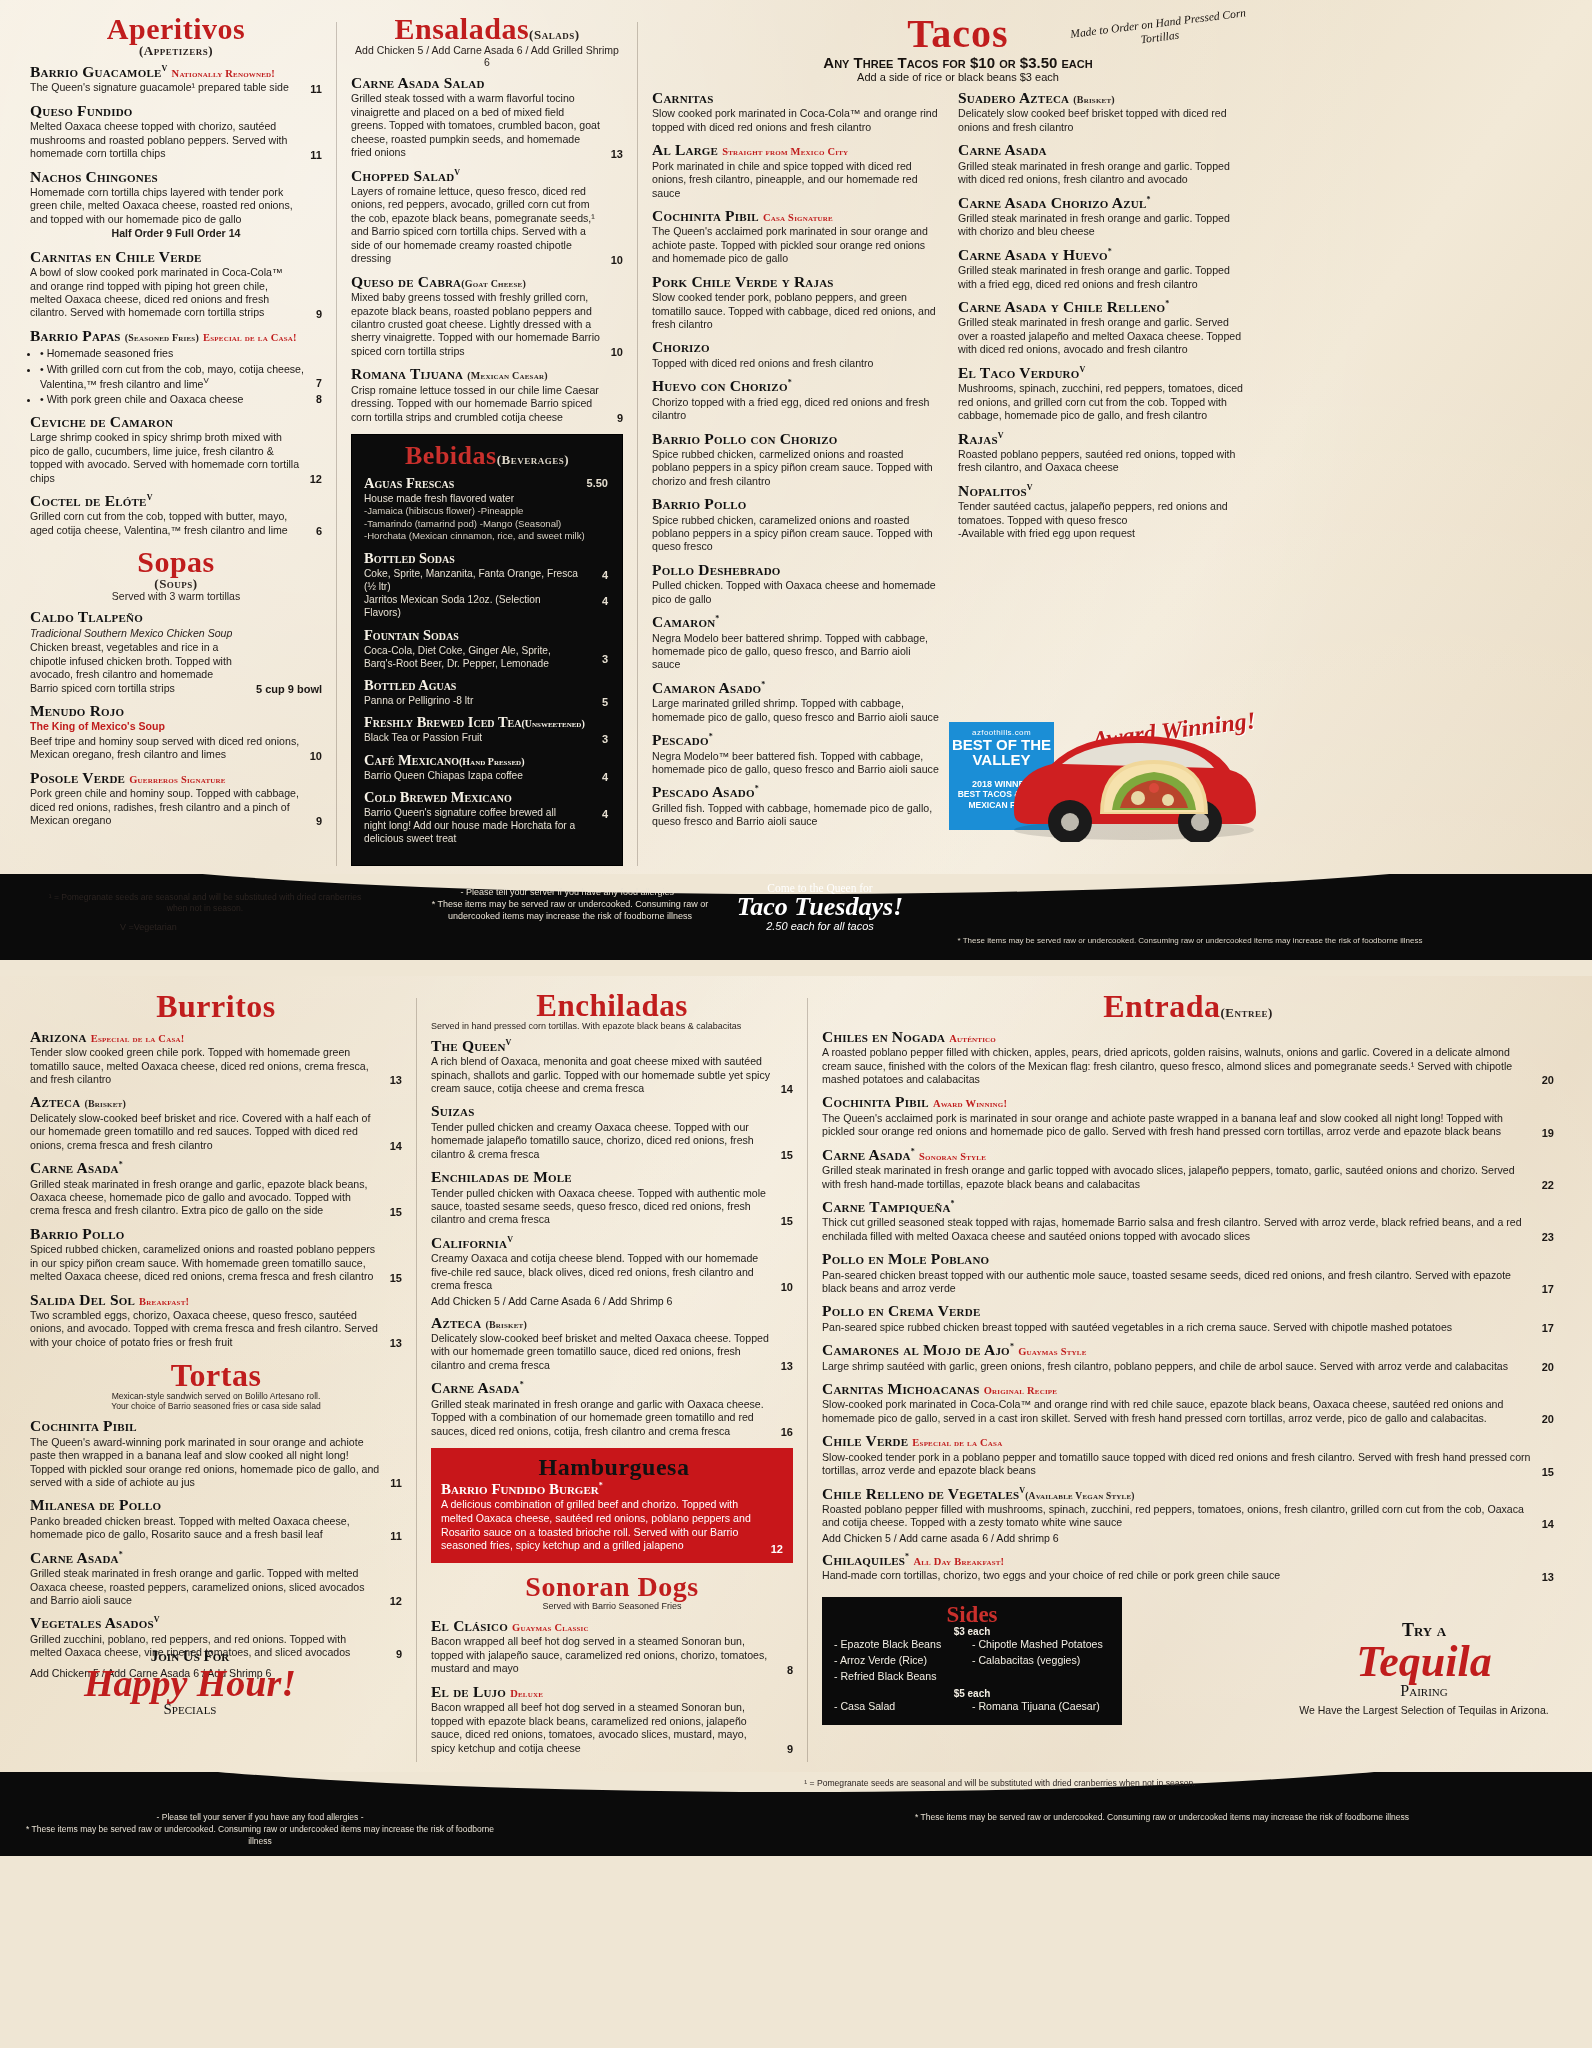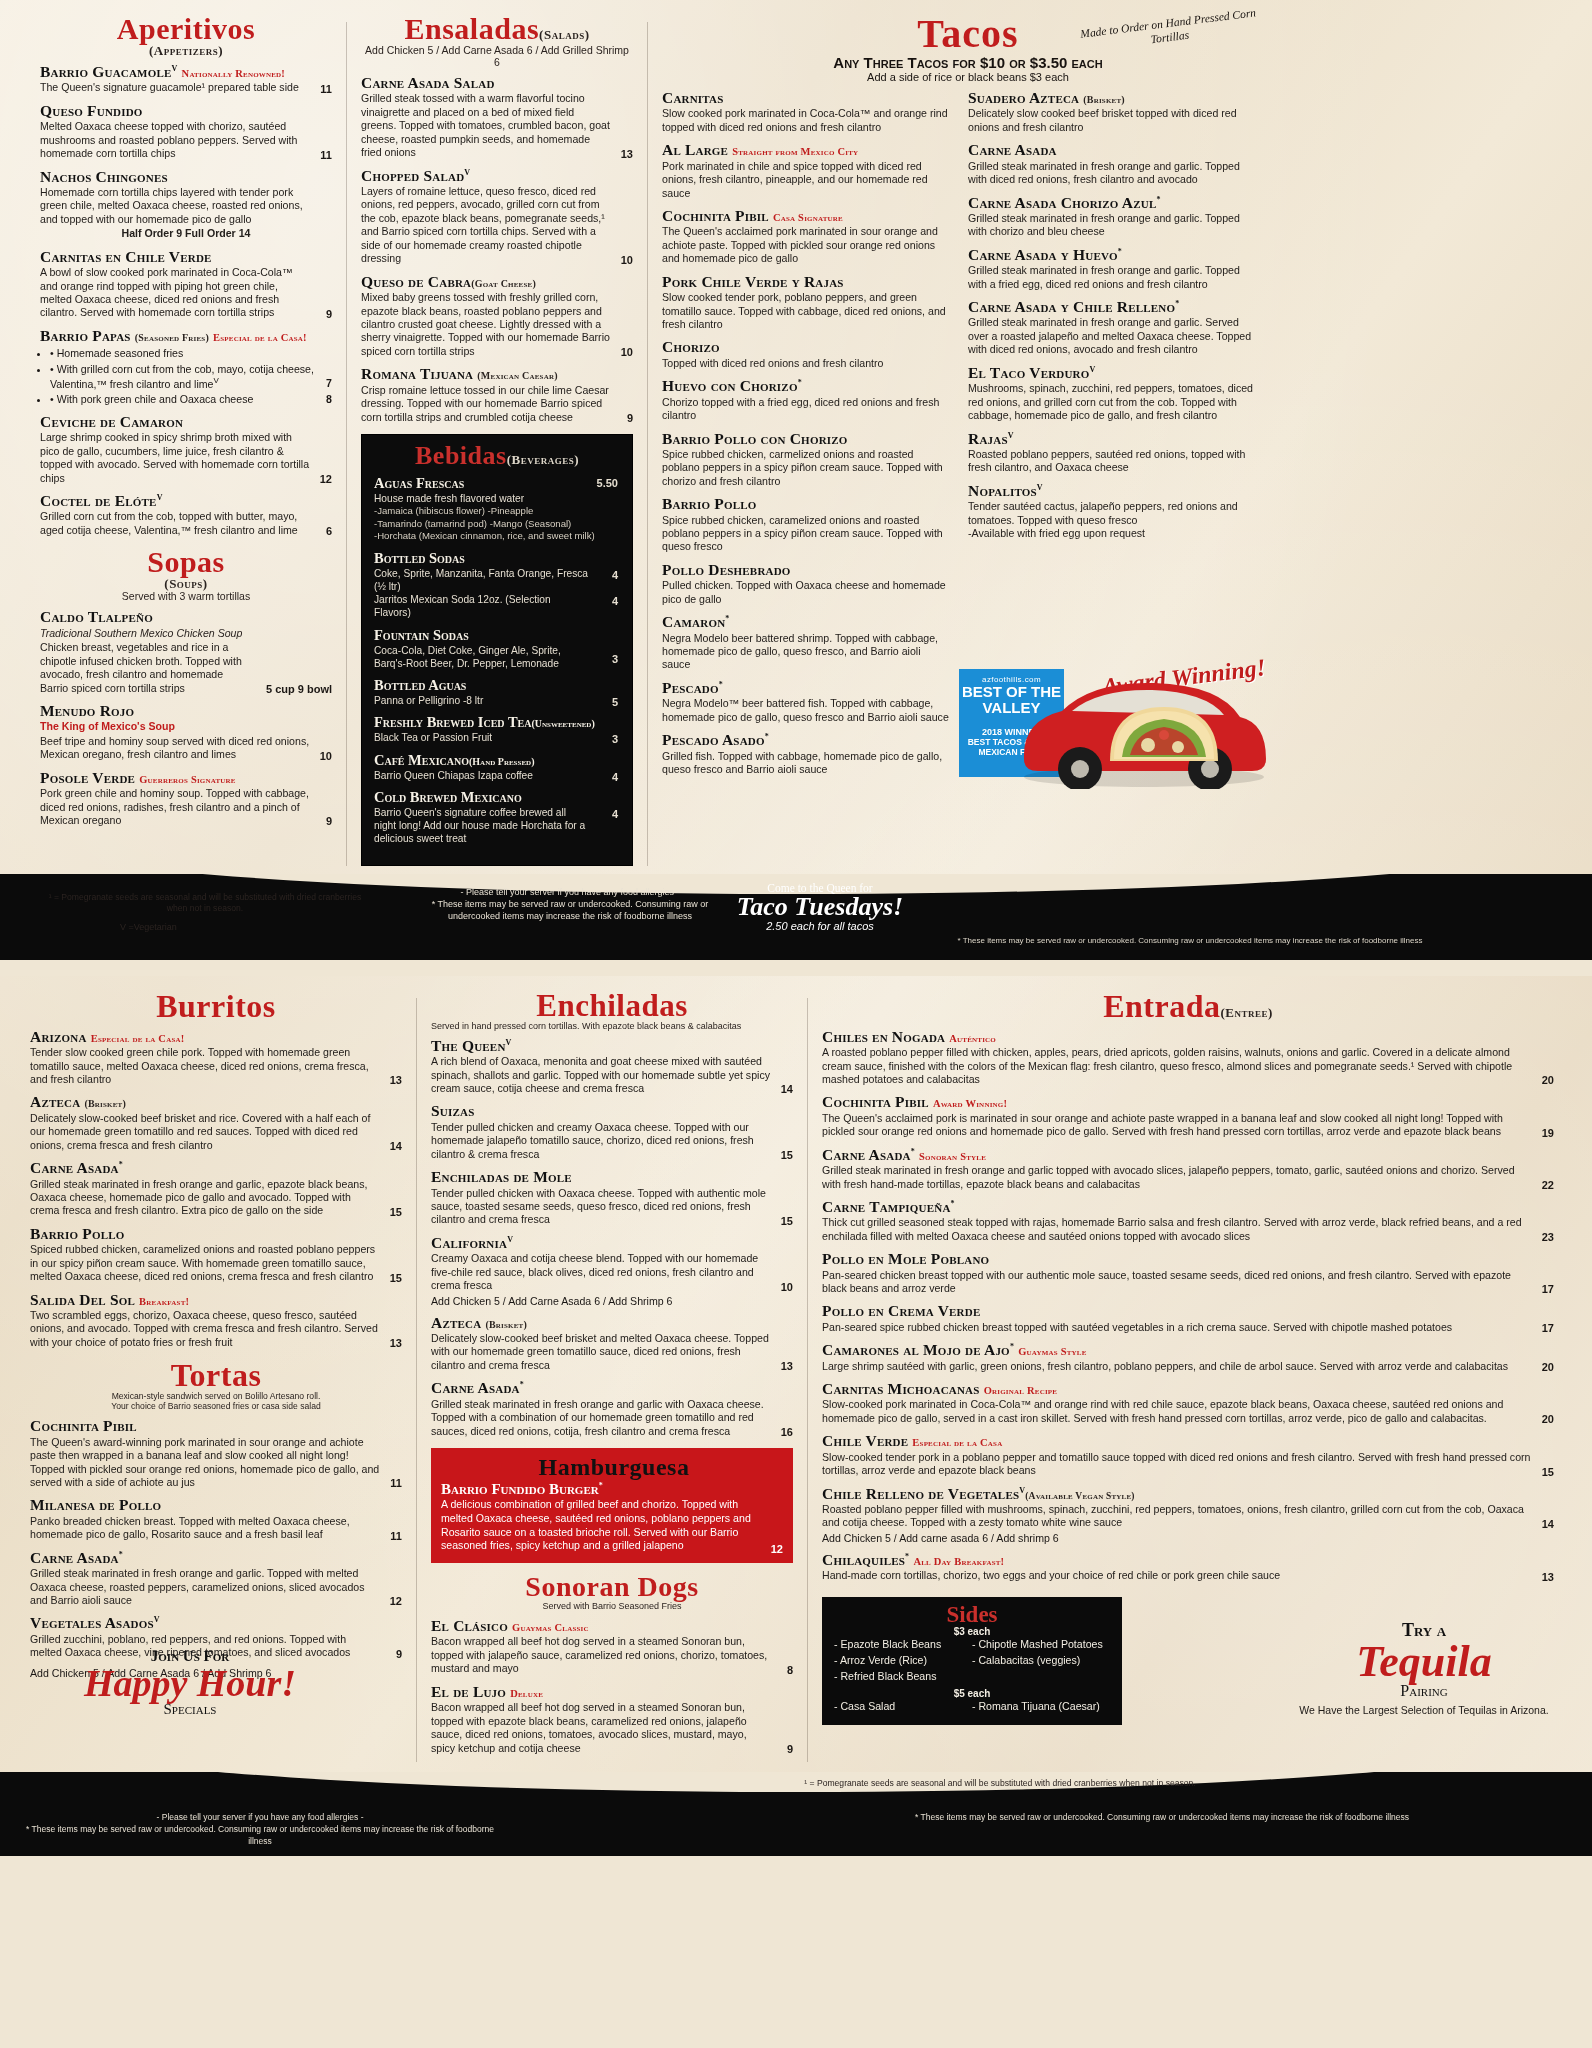--- a/index.html
+++ b/index.html
@@ -59,21 +59,20 @@
   }
   .desc-row { position:relative; }
   .v { font-size:8px; vertical-align:super; }
 
   
   .top {
     position:relative;
     padding:14px 16px 0 16px;
     display:flex;
     gap:0;
-    margin-left:10px;
   }
   .col { padding:0 14px; }
   .col1 { width:320px; }
   .col2 { width:300px; }
   .col3 { width:640px; }
   .col-sep { width:1px; background:rgba(60,45,30,.25); margin-top:8px; }
 
   
   .black-band {
     position:relative;
@@ -482,20 +481,24 @@
               <div class="item-name"><span>Barrio Pollo</span></div>
               <div class="item-desc" style="padding-right:4px">Spice rubbed chicken, caramelized onions and roasted poblano peppers in a spicy piñon cream sauce. Topped with queso fresco</div>
             </div>
           <div class="item">
               <div class="item-name"><span>Pollo Deshebrado</span></div>
               <div class="item-desc" style="padding-right:4px">Pulled chicken. Topped with Oaxaca cheese and homemade pico de gallo</div>
             </div>
           <div class="item">
               <div class="item-name"><span>Camaron</span><span class="v">*</span></div>
               <div class="item-desc" style="padding-right:4px">Negra Modelo beer battered shrimp. Topped with cabbage, homemade pico de gallo, queso fresco, and Barrio aioli sauce</div>
+            </div>
+          <div class="item">
+              <div class="item-name"><span>Camaron Asado</span><span class="v">*</span></div>
+              <div class="item-desc" style="padding-right:4px">Large marinated grilled shrimp. Topped with cabbage, homemade pico de gallo, queso fresco and Barrio aioli sauce</div>
             </div>
           <div class="item">
               <div class="item-name"><span>Pescado</span><span class="v">*</span></div>
               <div class="item-desc" style="padding-right:4px">Negra Modelo™ beer battered fish. Topped with cabbage, homemade pico de gallo, queso fresco and Barrio  aioli sauce</div>
             </div>
           <div class="item">
               <div class="item-name"><span>Pescado Asado</span><span class="v">*</span></div>
               <div class="item-desc" style="padding-right:4px">Grilled fish. Topped with cabbage, homemade pico de gallo, queso fresco and Barrio aioli sauce</div>
             </div>
         </div>

